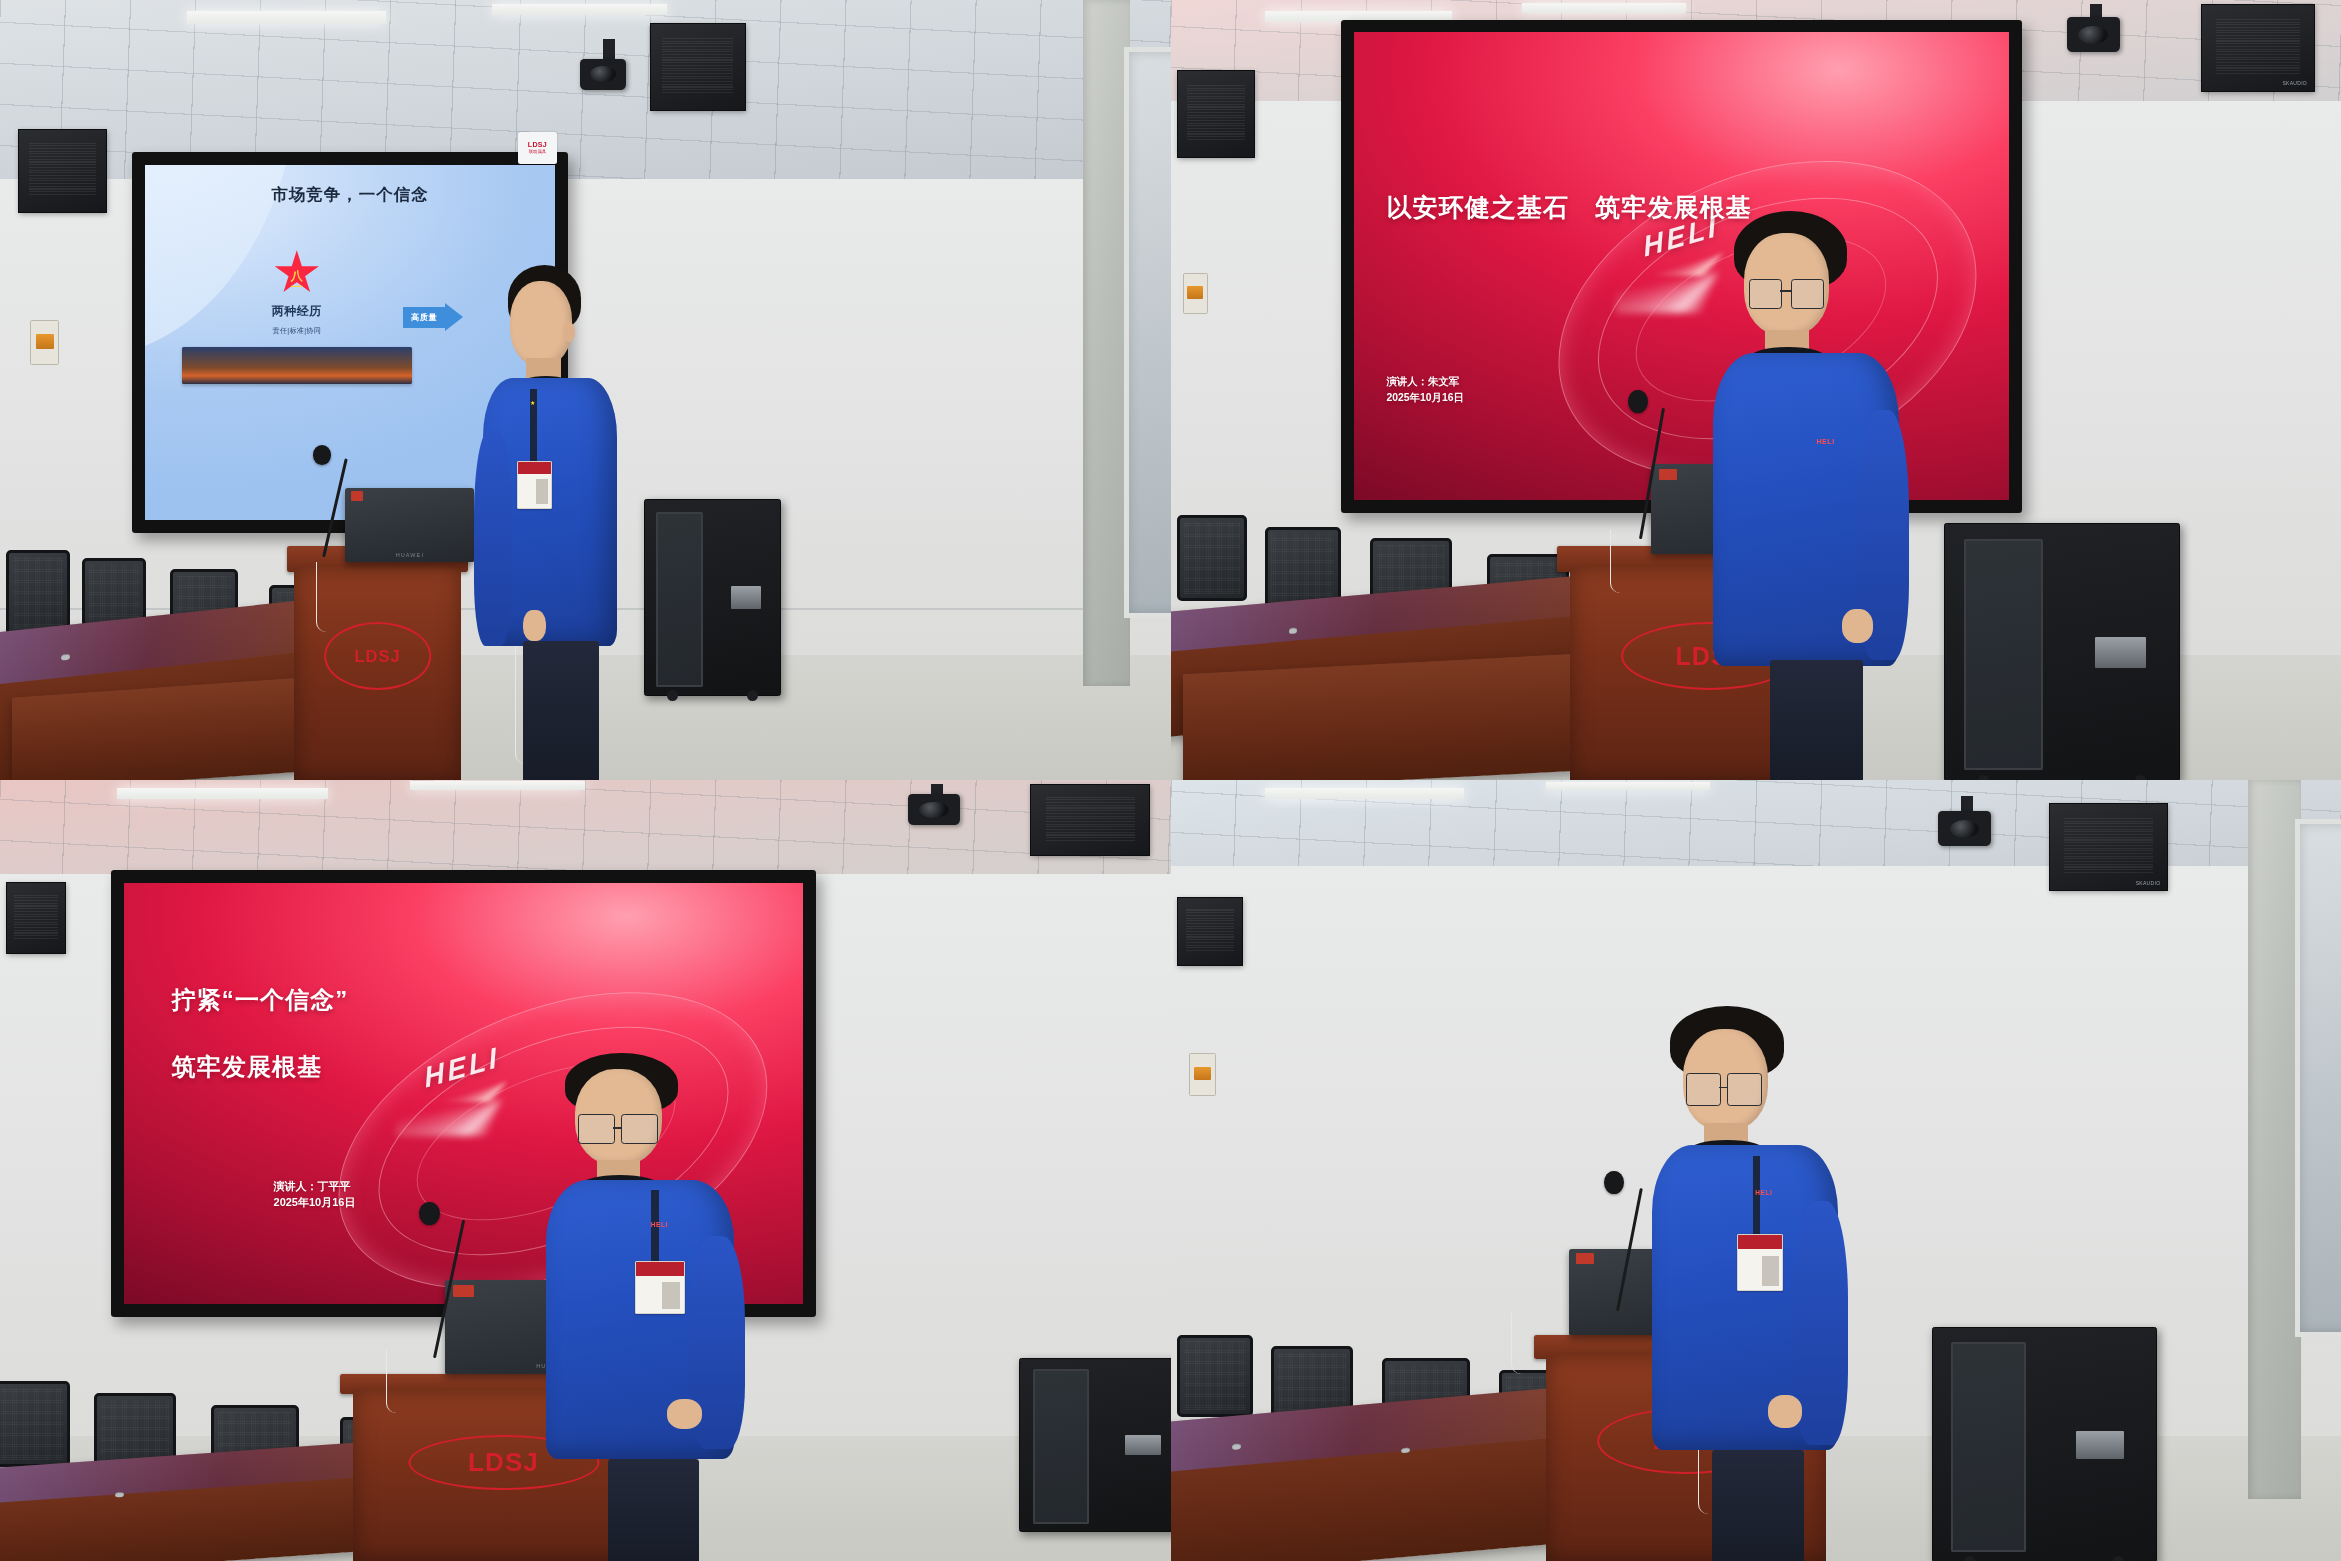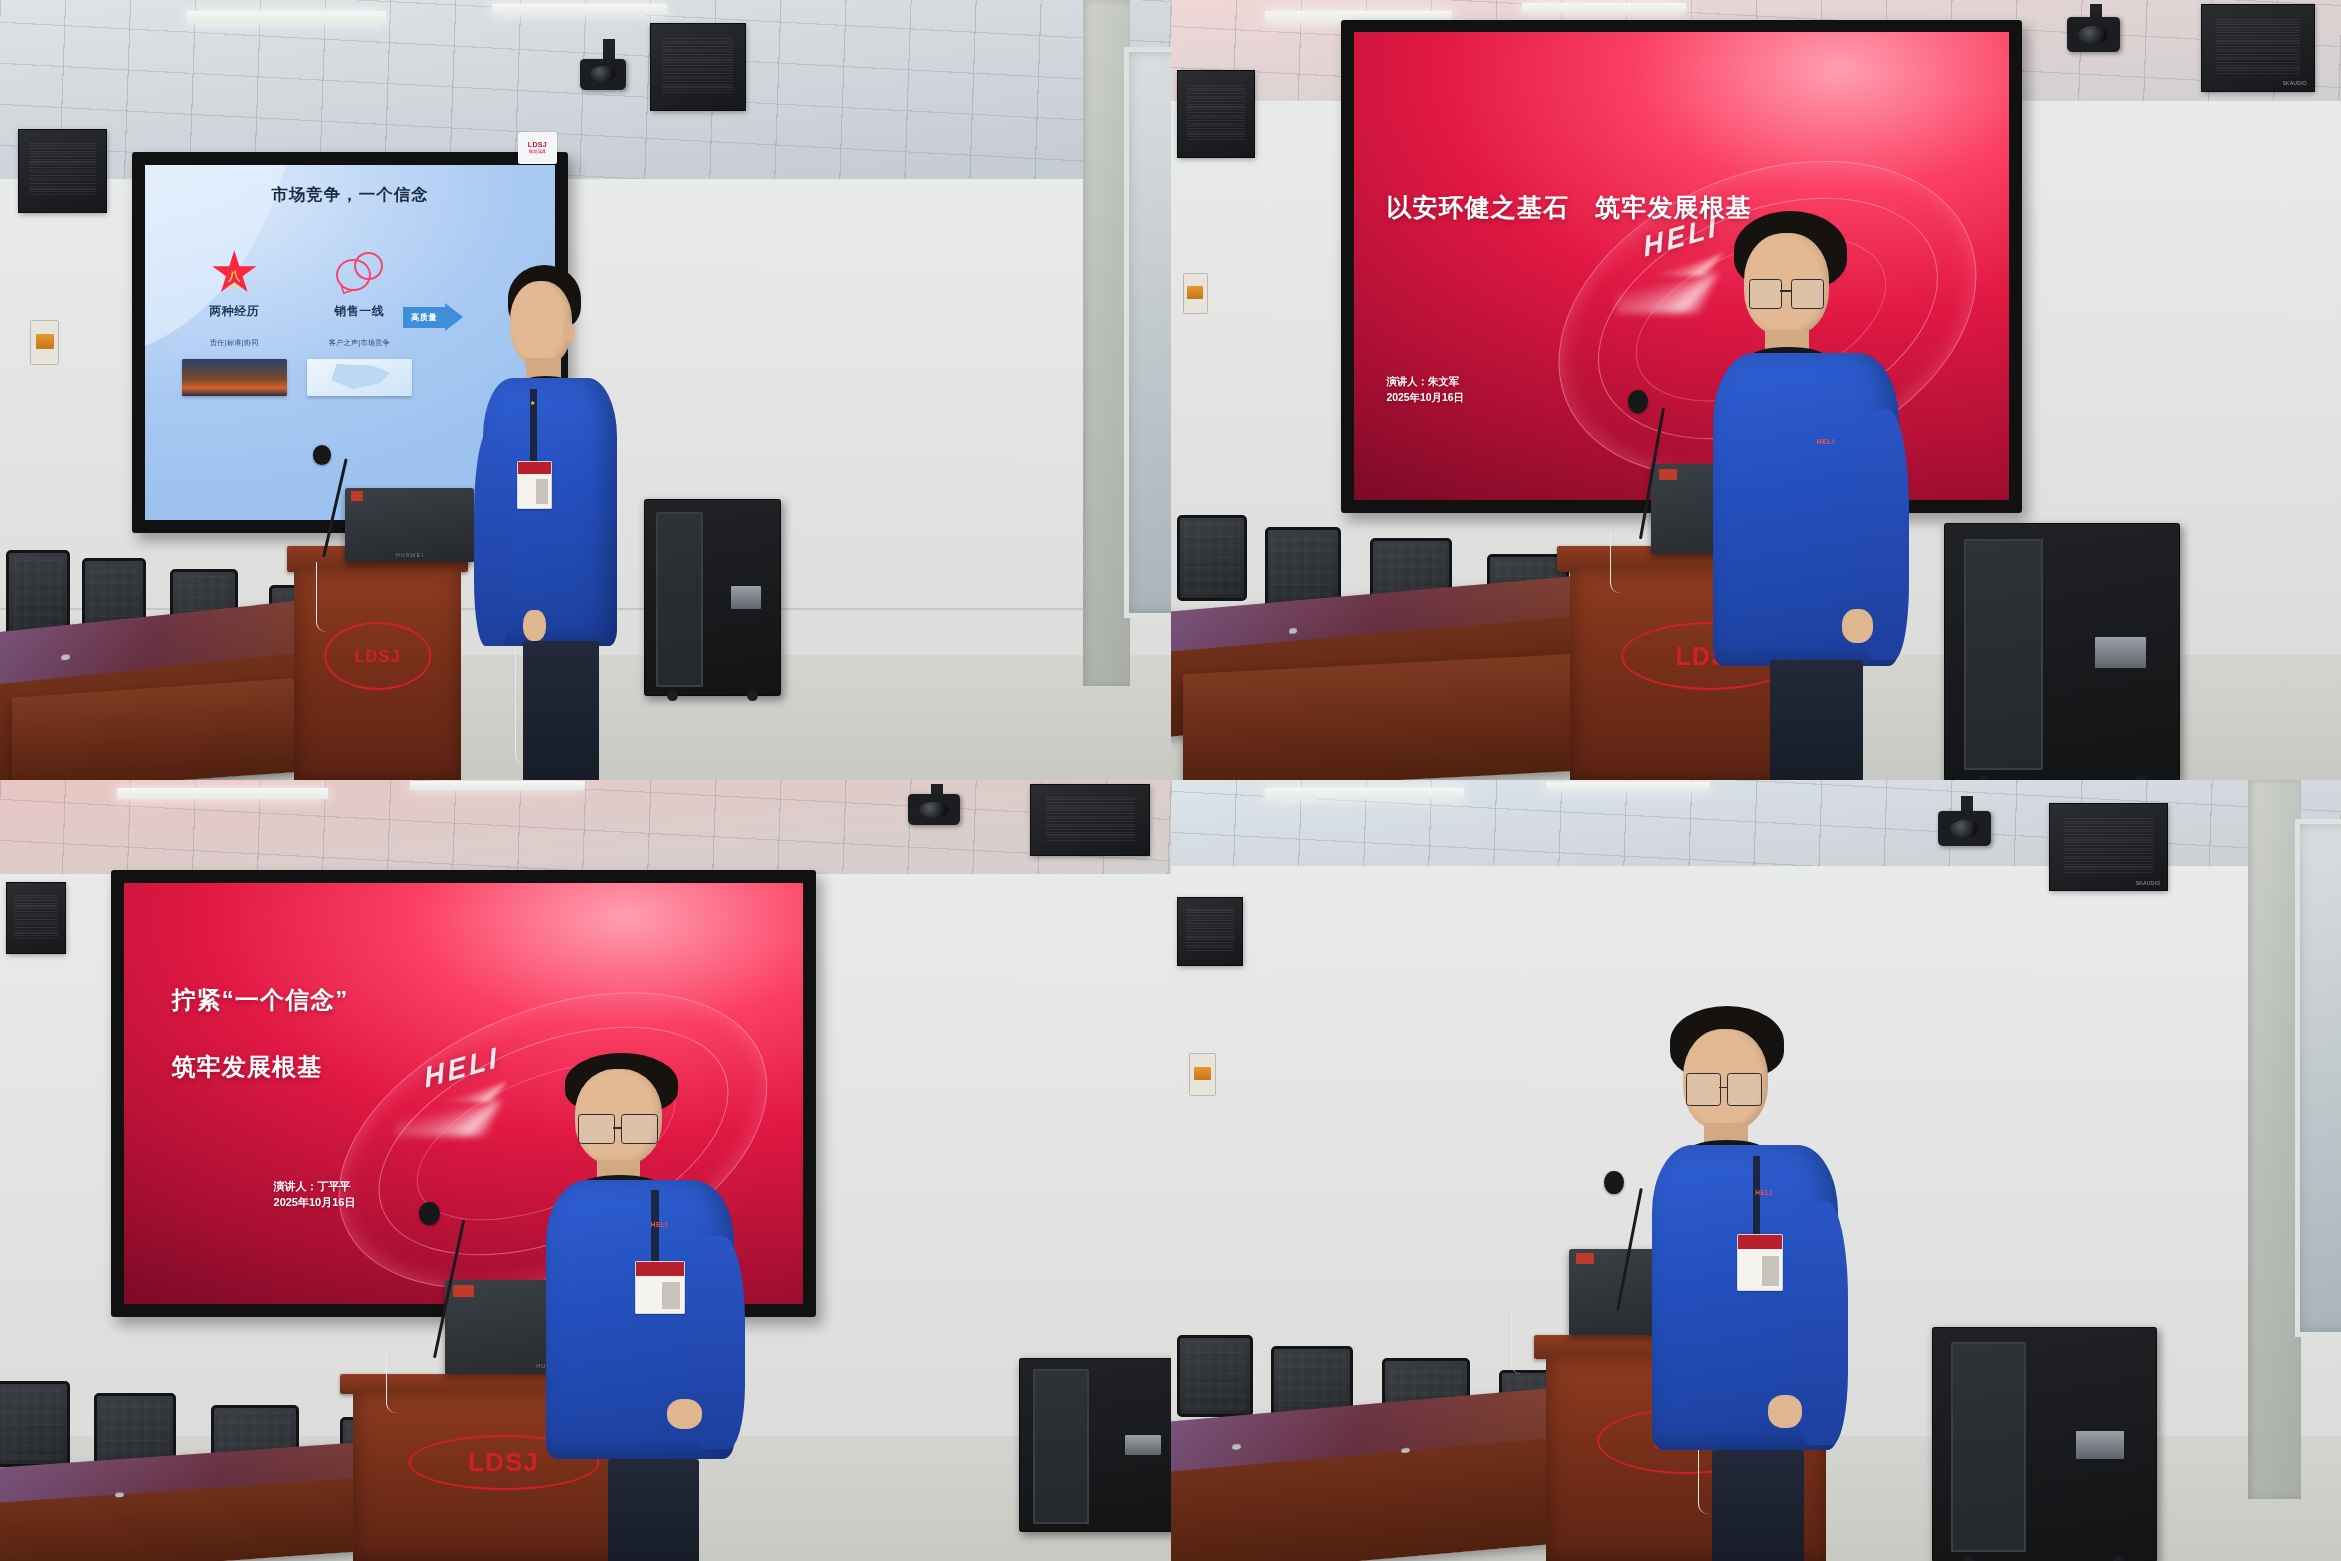--- a/index.html
+++ b/index.html
@@ -65,21 +65,21 @@
      box-shadow:0 0 10px rgba(251,39,65,.5);}
   .icon-star .ba{position:absolute;left:50%;top:46%;transform:translateX(-50%);color:#ffd54a;
      font-size:12px;font-weight:700;line-height:.88;}
   .icon-bubble{width:52px;height:46px;margin:0 auto;position:relative;}
   .icon-bubble i{position:absolute;border:2.7px solid #f4456a;border-radius:50%;}
   .icon-bubble i.b1{left:2.2px;top:8.8px;width:31px;height:28.5px;}
   .icon-bubble i.b2{left:21px;top:2.2px;width:25px;height:24px;}
   .icon-bubble i.tail{left:7.7px;top:32px;width:8.8px;height:8.8px;border-radius:0 0 0 2.2px;
      border-top:none;border-right:none;transform:rotate(-18deg);}
   .cap{margin-top:6.6px;color:#1d3557;font-size:12px;font-weight:600;letter-spacing:0.5px;}
-  .sub{margin-top:18px;color:#2a4a70;font-size:7.1px;letter-spacing:0.3px;}
+  .sub{margin-top:6px;color:#2a4a70;font-size:7.1px;letter-spacing:0.3px;}
   .thumb{margin-top:11px;height:37px;border-radius:1.6px;box-shadow:0 1.1px 3.3px rgba(0,0,0,.22);}
   .thumb.t1{background:linear-gradient(180deg,#2b3f6b 0%,#7a4a2c 55%,#d4622a 78%,#2a2f44 100%);}
   .thumb.t2{background:linear-gradient(160deg,#eef6fd,#cfe3f7);position:relative;overflow:hidden;}
   .thumb.t2::after{content:"";position:absolute;left:18%;top:14%;width:64%;height:70%;
      background:#bcd8f2;clip-path:polygon(16% 0,70% 6%,96% 34%,80% 76%,40% 98%,8% 62%);}
   .arrowbox{position:absolute;left:63%;top:39%;display:flex;align-items:center;}
   .arrowbox .rect{background:#3f8edb;color:#fff;font-size:8.2px;font-weight:600;
      padding:5px 7.7px;letter-spacing:0.5px;}
   .arrowbox .tri{width:0;height:0;border-top:14.2px solid transparent;border-bottom:14.2px solid transparent;
      border-left:18.6px solid #3f8edb;}
@@ -231,30 +231,20 @@
               <div class="col">
                 <div class="icon-star">
                   <div class="st"></div>
                   <div class="ba">八一</div>
                 </div>
                 <div class="cap">两种经历</div>
                 <div class="sub">责任|标准|协同</div>
                 <div class="thumb t1"></div>
               </div>
 
-              <div class="col">
-                <div class="icon-bubble">
-                  <i class="b1"></i>
-                    <i class="b2"></i>
-                    <i class="tail"></i>
-                </div>
-                <div class="cap">销售一线</div>
-                <div class="sub">客户之声|市场竞争</div>
-                <div class="thumb t2"></div>
-              </div>
             </div>
 
             <div class="arrowbox">
               <div class="rect">高质量</div>
               <div class="tri"></div>
             </div>
           </div>
         </div>
       </div>
 

